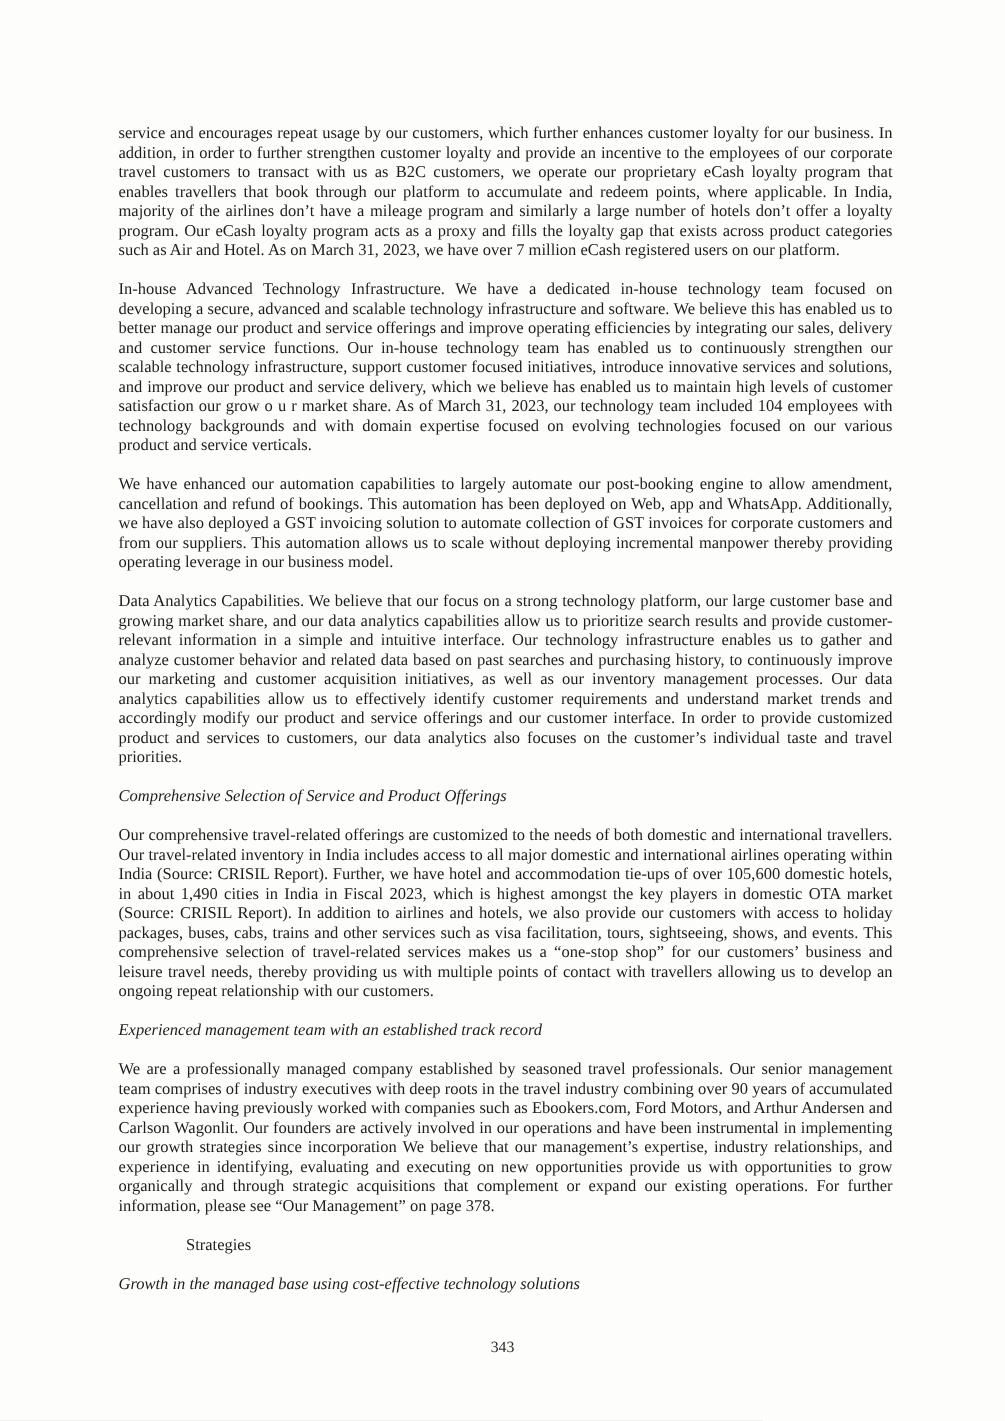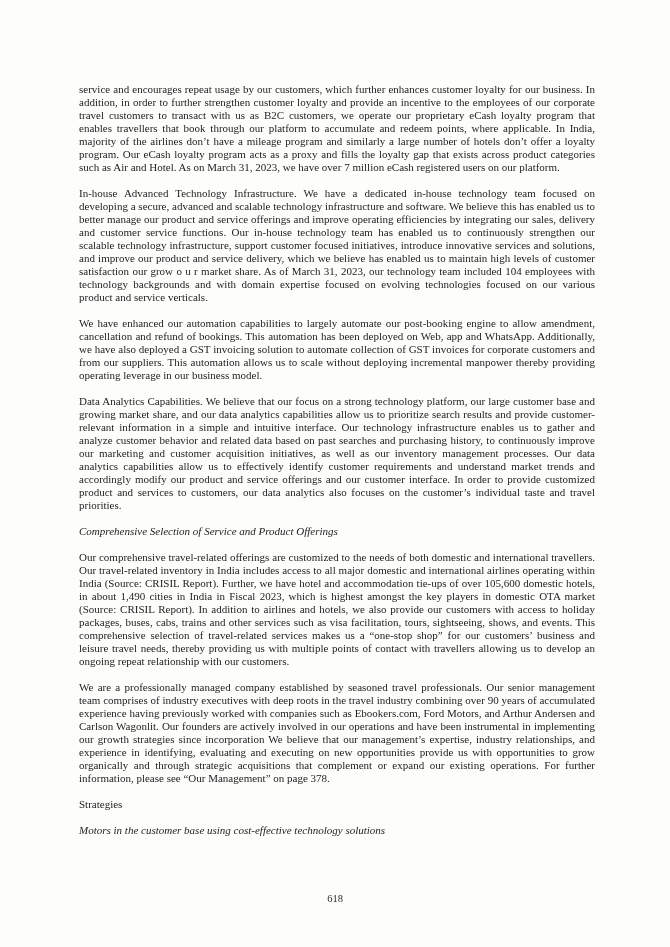--- a/index.html
+++ b/index.html
@@ -30,21 +30,21 @@
     line-height: 13px;
     text-align: justify;
     font-weight: normal;
   }
   .it { }
   .head {
     font-weight: bold;
     font-style: italic;
     text-align: left;
   }
-  .head.roman { font-style: normal; }
+  .head.roman { font-style: normal; margin-left: 45px; }
   .page-footer {
     position: absolute;
     left: 0;
     top: 893px;
     width: 670px;
     text-align: center;
     font-size: 10.5px;
     color: #2a2a2a;
   }
 </style>
@@ -59,23 +59,24 @@
     <p><span class="it">In-house Advanced Technology Infrastructure.</span><span> We have a dedicated in-house technology team focused on developing a secure, advanced and scalable technology infrastructure and software. We believe this has enabled us to better manage our product and service offerings and improve operating efficiencies by integrating our sales, delivery and customer service functions. Our in-house technology team has enabled us to continuously strengthen our scalable technology infrastructure, support customer focused initiatives, introduce innovative services and solutions, and improve our product and service delivery, which we believe has enabled us to maintain high levels of customer satisfaction our grow o u r market share. As of March 31, 2023, our technology team included 104 employees with technology backgrounds and with domain expertise focused on evolving technologies focused on our various product and service verticals.</span></p>
 
     <p><span>We have enhanced our automation capabilities to largely automate our post-booking engine to allow amendment, cancellation and refund of bookings. This automation has been deployed on Web, app and WhatsApp. Additionally, we have also deployed a GST invoicing solution to automate collection of GST invoices for corporate customers and from our suppliers. This automation allows us to scale without deploying incremental manpower thereby providing operating leverage in our business model.</span></p>
 
     <p><span class="it">Data Analytics Capabilities.</span><span> We believe that our focus on a strong technology platform, our large customer base and growing market share, and our data analytics capabilities allow us to prioritize search results and provide customer-relevant information in a simple and intuitive interface. Our technology infrastructure enables us to gather and analyze customer behavior and related data based on past searches and purchasing history, to continuously improve our marketing and customer acquisition initiatives, as well as our inventory management processes. Our data analytics capabilities allow us to effectively identify customer requirements and understand market trends and accordingly modify our product and service offerings and our customer interface. In order to provide customized product and services to customers, our data analytics also focuses on the customer’s individual taste and travel priorities.</span></p>
 
     <h3 class="head">Comprehensive Selection of Service and Product Offerings</h3>
 
     <p><span>Our comprehensive travel-related offerings are customized to the needs of both domestic and international travellers. Our travel-related inventory in India includes access to all major domestic and international airlines operating within India </span><span class="it">(Source: CRISIL Report)</span><span>. Further, we have hotel and accommodation tie-ups of over 105,600 domestic hotels, in about 1,490 cities in India in Fiscal 2023, which is highest amongst the key players in domestic OTA market </span><span class="it">(Source: CRISIL Report)</span><span>. In addition to airlines and hotels, we also provide our customers with access to holiday packages, buses, cabs, trains and other services such as visa facilitation, tours, sightseeing, shows, and events. This comprehensive selection of travel-related services makes us a “one-stop shop” for our customers’ business and leisure travel needs, thereby providing us with multiple points of contact with travellers allowing us to develop an ongoing repeat relationship with our customers.</span></p>
 
+    <h3 class="head">Experienced management team with an established track record</h3>
 
     <p><span>We are a professionally managed company established by seasoned travel professionals. Our senior management team comprises of industry executives with deep roots in the travel industry combining over 90 years of accumulated experience having previously worked with companies such as Ebookers.com, Ford Motors, and Arthur Andersen and Carlson Wagonlit. Our founders are actively involved in our operations and have been instrumental in implementing our growth strategies since incorporation We believe that our management’s expertise, industry relationships, and experience in identifying, evaluating and executing on new opportunities provide us with opportunities to grow organically and through strategic acquisitions that complement or expand our existing operations. For further information, please see </span><span class="it">“Our Management”</span><span> on page 378.</span></p>
 
     <h3 class="head roman">Strategies</h3>
 
-    <h3 class="head">Motors in the customer base using cost-effective technology solutions</h3>
+    <h3 class="head">Growth in the managed base using cost-effective technology solutions</h3>
 
   </main>
 
-  <div class="page-footer"><span>618</span></div>
+  <div class="page-footer"><span>343</span></div>
 </div>
 
 </body></html>

